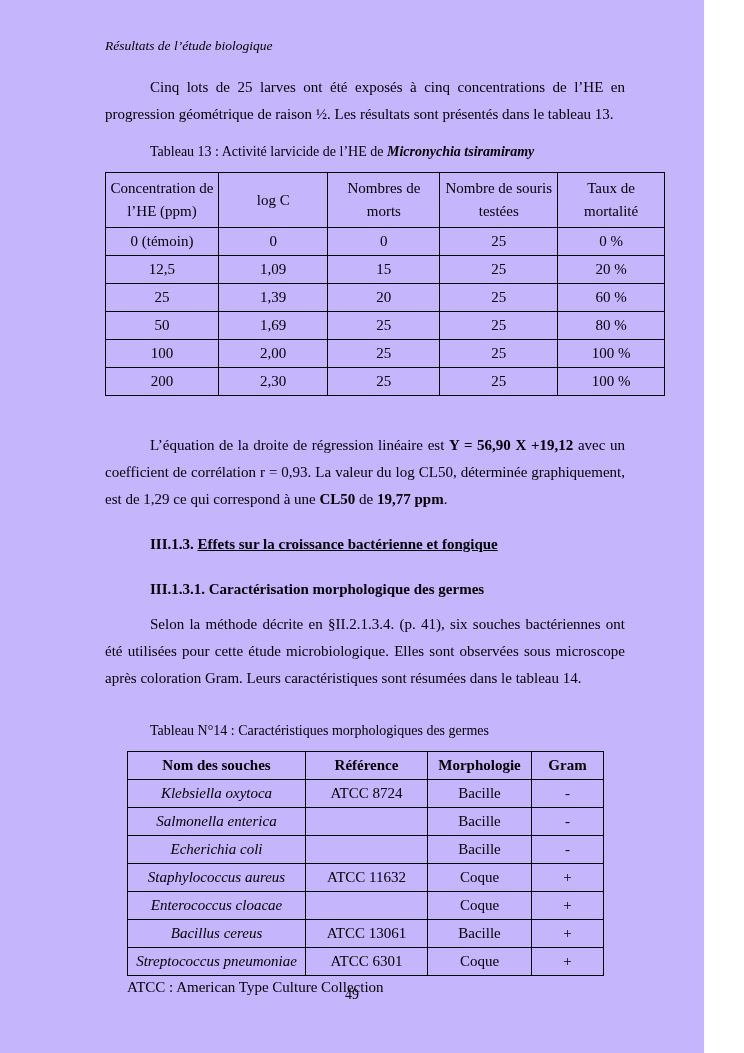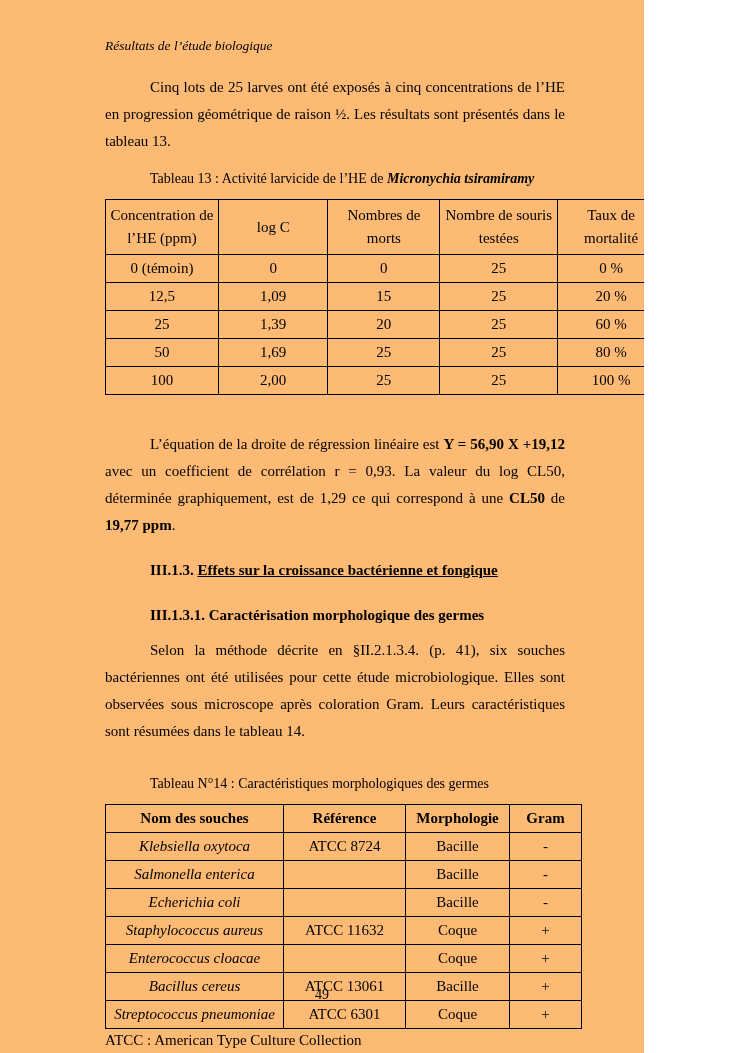--- a/index.html
+++ b/index.html
@@ -1,18 +1,18 @@
 <!DOCTYPE html>
 <html><head>
 <meta charset="utf-8">
 <style>
   html, body { margin: 0; padding: 0; background: #ffffff; }
   .page {
-    width: 644px; height: 1053px;
-    background: #fdba74;
+    width: 704px; height: 1053px;
+    background: #c4b5fd;
     color: #000;
     font-family: "Liberation Serif", "DejaVu Serif", serif;
     font-size: 15px;
     position: relative;
     box-sizing: border-box;
     padding: 38px 79px 0 105px;
     overflow: hidden;
   }
   .running-header {
     font-style: italic;
@@ -133,20 +133,27 @@
           <td>25</td>
           <td>80 %</td>
         </tr>
         <tr>
           <td>100</td>
           <td>2,00</td>
           <td>25</td>
           <td>25</td>
           <td>100 %</td>
         </tr>
+        <tr>
+          <td>200</td>
+          <td>2,30</td>
+          <td>25</td>
+          <td>25</td>
+          <td>100 %</td>
+        </tr>
       </tbody>
   </table>
 
   <p class="body-text indent mt-reg"><span>L’équation de la droite de régression linéaire est </span><b>Y = 56,90 X +19,12</b><span> avec un coefficient de corrélation r = 0,93. La valeur du log CL50, déterminée graphiquement, est de 1,29 ce qui correspond à une </span><b>CL50</b><span> de </span><b>19,77 ppm</b><span>.</span></p>
 
   <p class="heading"><span>III.1.3. </span><span class="underline">Effets sur la croissance bactérienne et fongique</span></p>
 
   <p class="heading">III.1.3.1. Caractérisation morphologique des germes</p>
 
   <p class="body-text indent mt-method">Selon la méthode décrite en §II.2.1.3.4. (p. 41), six souches bactériennes ont été utilisées pour cette étude microbiologique. Elles sont observées sous microscope après coloration Gram. Leurs caractéristiques sont résumées dans le tableau 14.</p>

